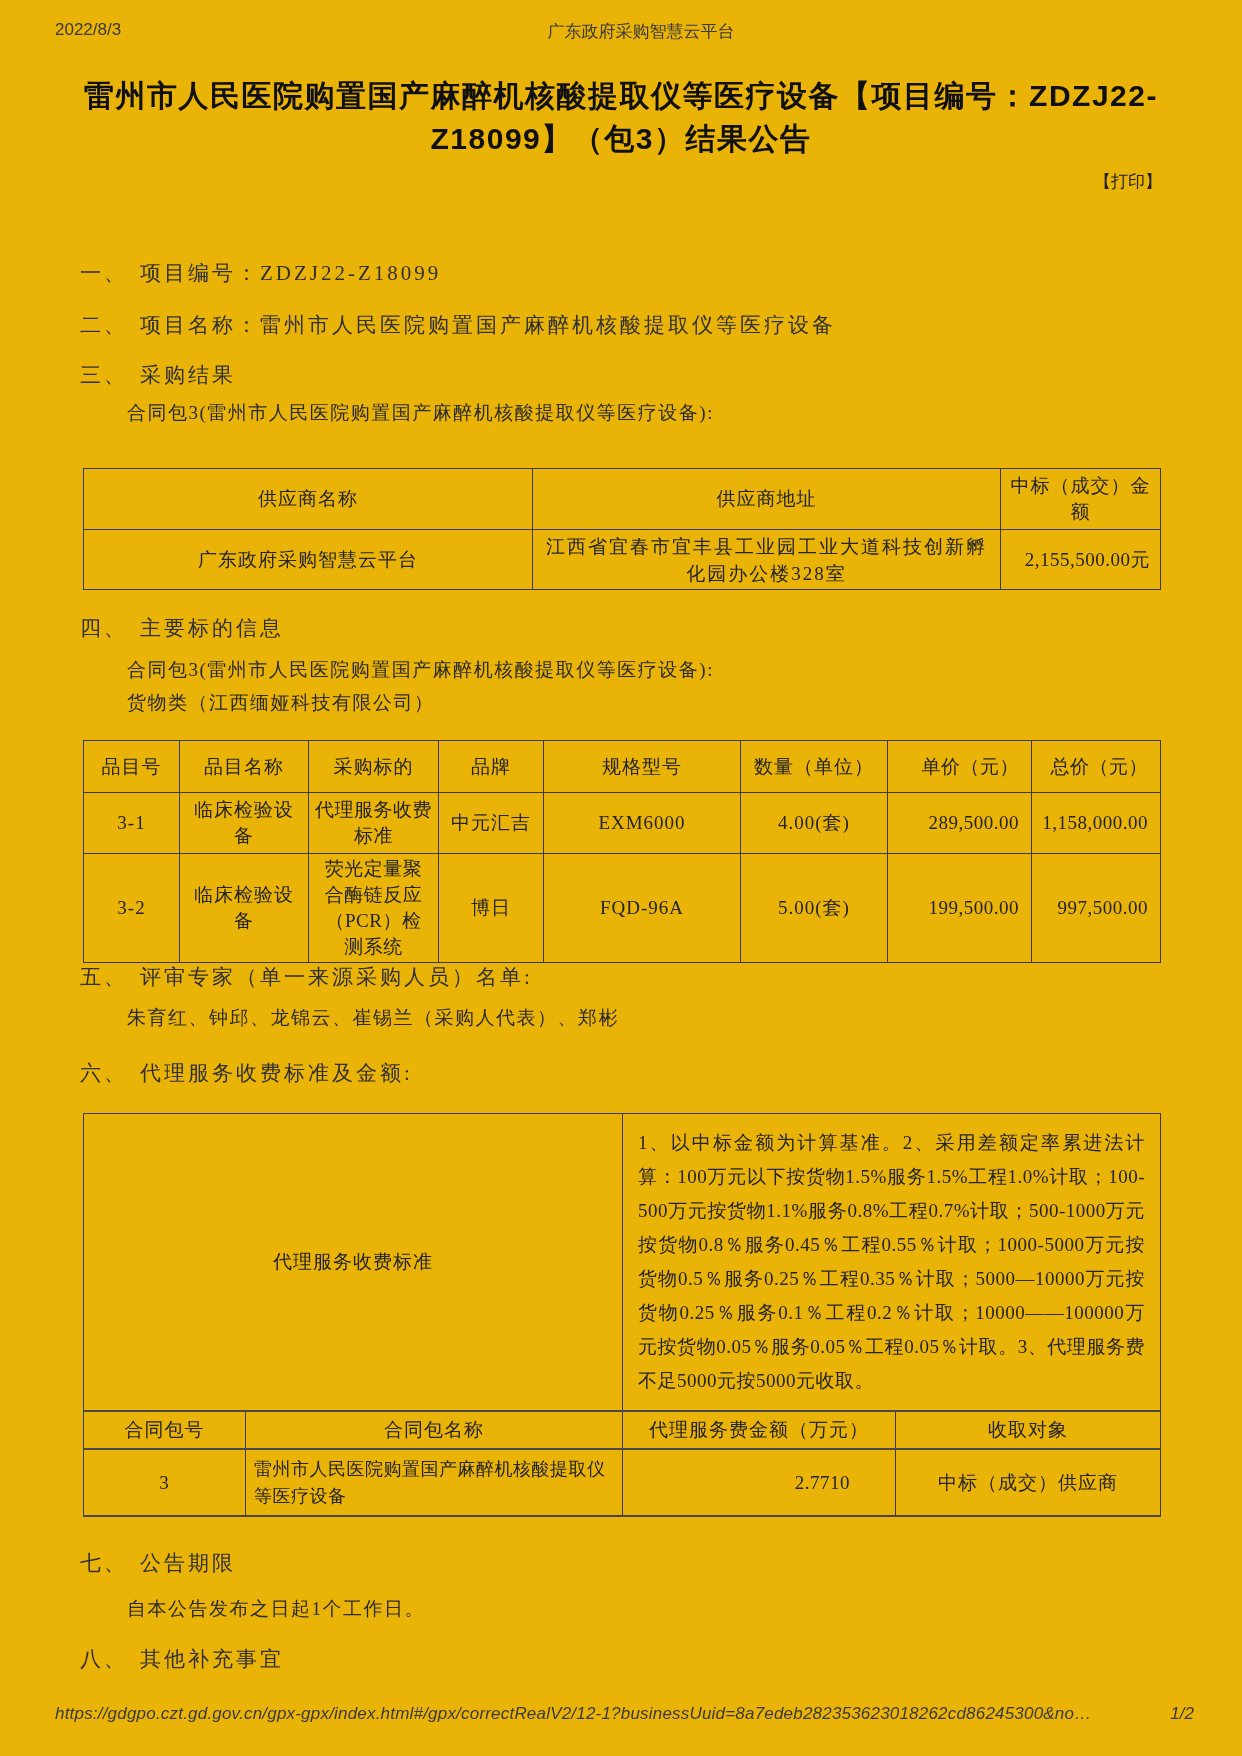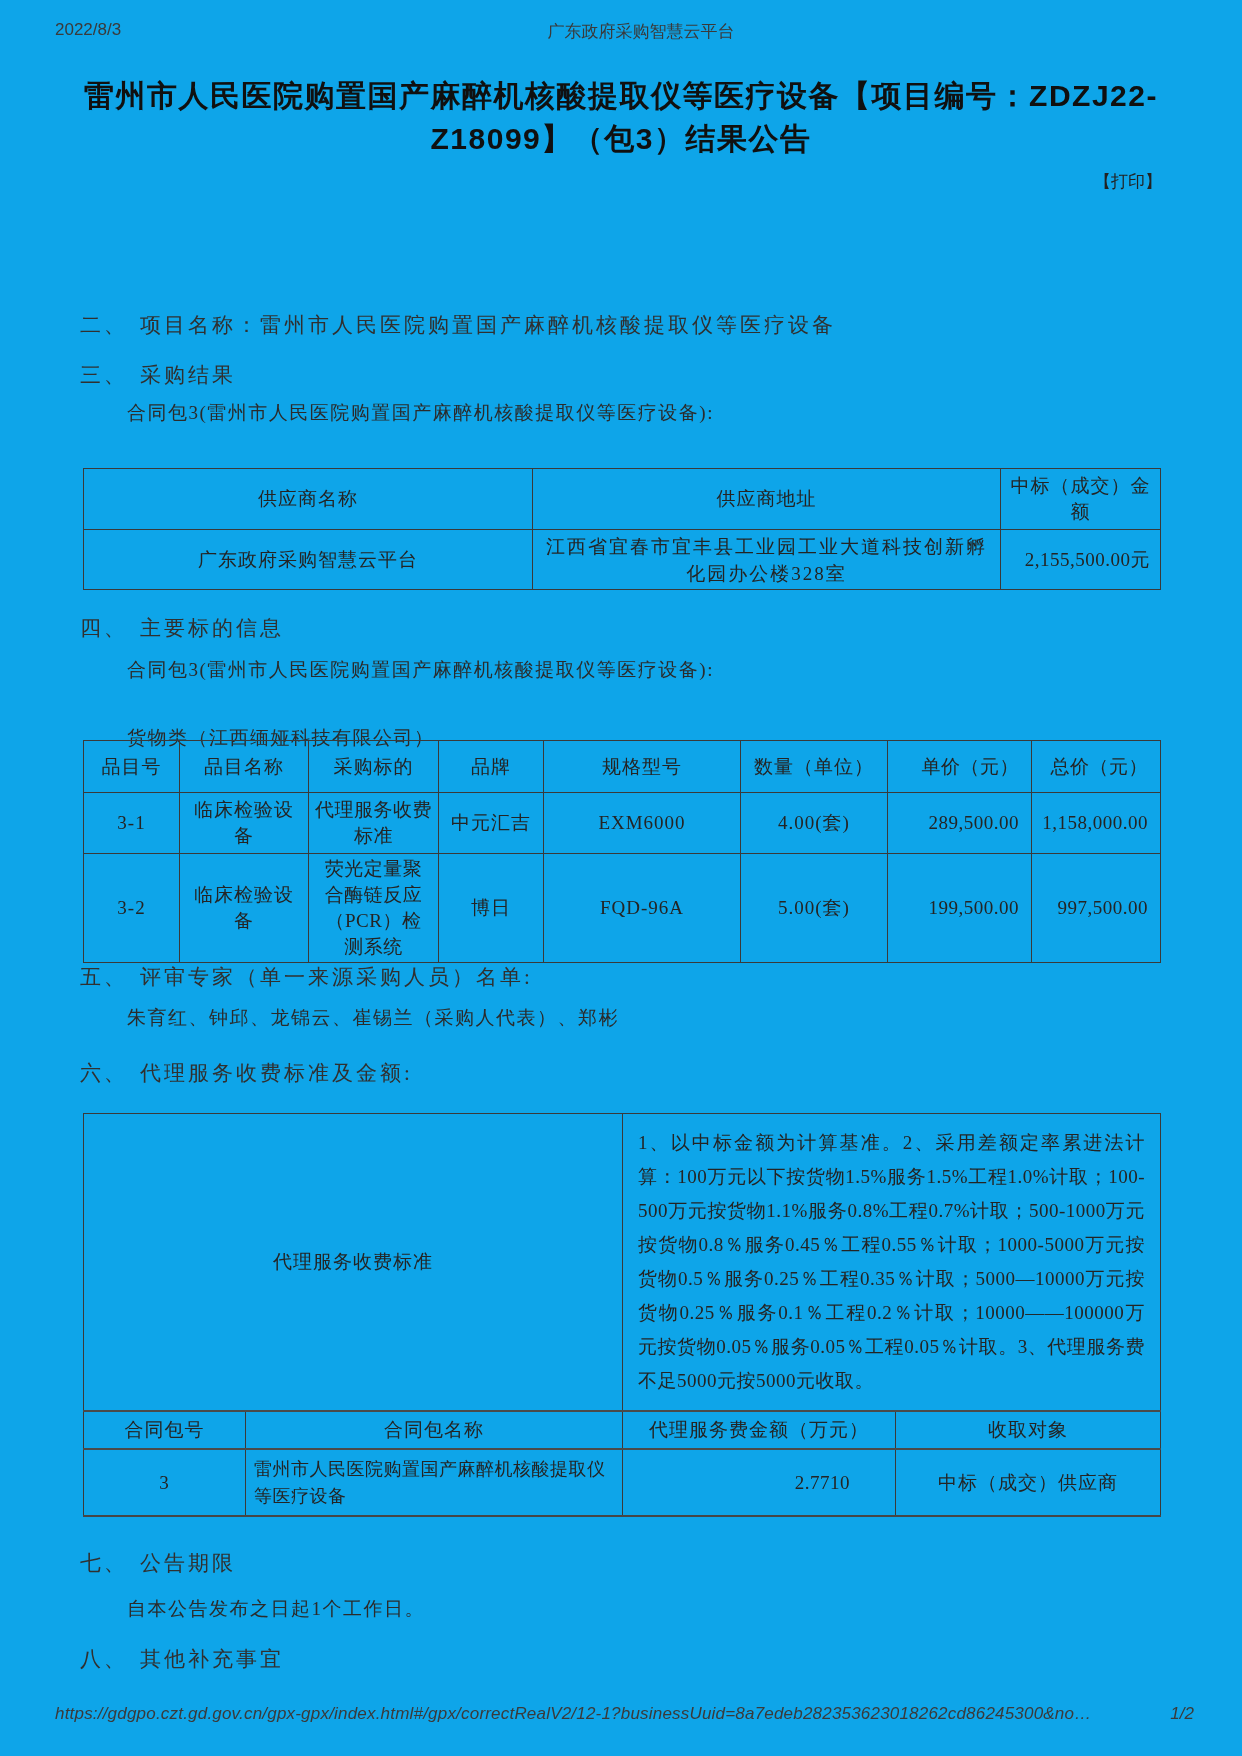--- a/index.html
+++ b/index.html
@@ -1,20 +1,20 @@
 <!DOCTYPE html>
 <html><head>
 <meta charset="utf-8">
 <style>
   * { margin:0; padding:0; box-sizing:border-box; }
   html,body { background:#e8e8e8; }
   .page{
     position:relative;
     width:1242px; height:1756px;
-    background:#0ea5e9;
+    background:#eab308;
     margin:0 auto;
     overflow:hidden;
     font-family:"Liberation Serif","DejaVu Serif",serif;
     color:#2b2b2b;
   }
   
   .print-hdr-date{ position:absolute; left:55px; top:20px; font-size:17px;
     font-family:"Liberation Sans","DejaVu Sans",sans-serif; color:#3a3a3a; }
   .print-hdr-site{ position:absolute; left:0; right:0; top:20px; text-align:center;
     font-size:17px; font-family:"Liberation Sans","DejaVu Sans",sans-serif; color:#3a3a3a;padding-left:40px; }
@@ -68,20 +68,23 @@
 
 <div class="page">
 
   <div class="print-hdr-date">2022/8/3</div>
   <div class="print-hdr-site">广东政府采购智慧云平台</div>
 
   <div class="doc-title">雷州市人民医院购置国产麻醉机核酸提取仪等医疗设备【项目编号：ZDZJ22-Z18099】（包3）结果公告</div>
 
   <div class="print-link">【打印】</div>
 
+  <div class="sec" style="top:259px">
+    <span class="sec-no">一、</span><span>项目编号：ZDZJ22-Z18099</span>
+  </div>
 
   <div class="sec" style="top:311px">
     <span class="sec-no">二、</span><span>项目名称：雷州市人民医院购置国产麻醉机核酸提取仪等医疗设备</span>
   </div>
 
   <div class="sec" style="top:361px">
     <span class="sec-no">三、</span><span>采购结果</span>
   </div>
   <div class="para" style="top:400px">合同包3(雷州市人民医院购置国产麻醉机核酸提取仪等医疗设备):</div>
 
@@ -102,21 +105,21 @@
       <td style="line-height:27px; letter-spacing:2px; padding:2px 8px;text-align:center;">江西省宜春市宜丰县工业园工业大道科技创新孵化园办公楼328室</td>
       <td class="amount-cell">2,155,500.00元</td>
     </tr>
   </tbody>
     </table>
 
   <div class="sec" style="top:614px">
     <span class="sec-no">四、</span><span>主要标的信息</span>
   </div>
   <div class="para" style="top:657px">合同包3(雷州市人民医院购置国产麻醉机核酸提取仪等医疗设备):</div>
-  <div class="para" style="top:725px">货物类（江西缅娅科技有限公司）</div>
+  <div class="para" style="top:690px">货物类（江西缅娅科技有限公司）</div>
 
   <table class="doc" id="items-table" style="top:740px">
     <colgroup>
       <col style="width:96px">
         <col style="width:129px">
         <col style="width:130px">
         <col style="width:105px">
       <col style="width:197px">
         <col style="width:147px">
         <col style="width:144px">

